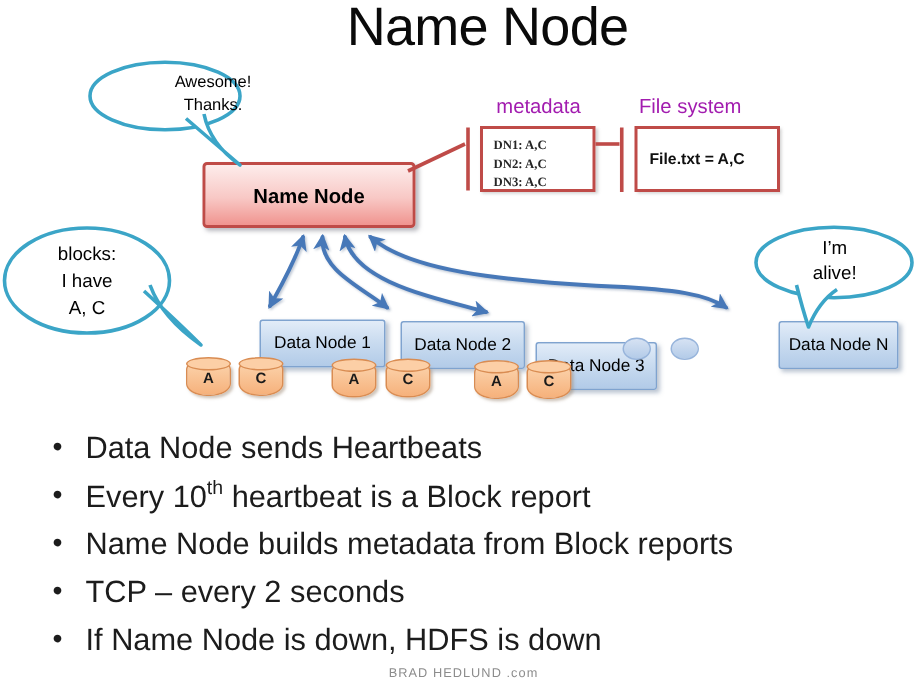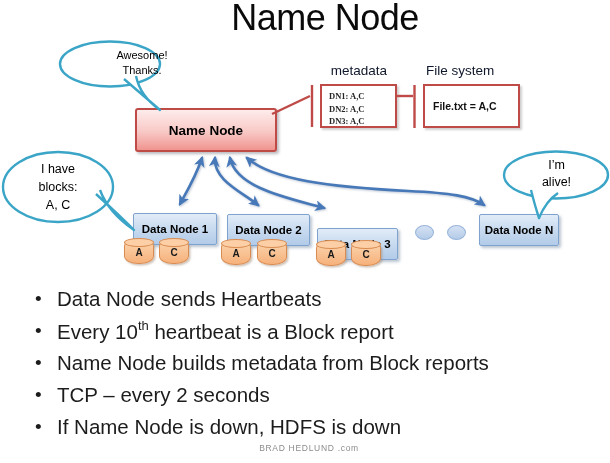--- a/index.html
+++ b/index.html
@@ -34,32 +34,32 @@
     background:#ffffff; border:2.5px solid #bf4b48; z-index:2;
     box-shadow:1.5px 1.5px 2px rgba(150,150,150,.45);
   }
   .meta-box { left:320px; top:84px; width:77px; height:44px; padding:4px 0 0 7px; box-sizing:border-box;font-family:Liberation Serif, serif; }
   .meta-box .ln { font-weight:bold; font-size:8.5px; line-height:12.5px; color:#262626; }
   .fs-box {
     left:423px; top:84px; width:97px; height:44px; box-sizing:border-box;
     display:flex; align-items:center; padding-left:8px;
     font-weight:bold; font-size:10.5px; color:#111;
   }
-  .boxlabel { font-size:13.5px; color:#0f172a; z-index:2; }
+  .boxlabel { font-size:13.5px; color:#a21caf; z-index:2; }
   .meta-label { left:320px; top:63px; width:78px; text-align:center; }
   .fs-label { left:426px; top:63px; width:100px; }
 
   
   .dnode {
     width:84px; height:32px; z-index:2;
     background:linear-gradient(180deg,#e2ecf8 0%, #cadcf0 45%, #b2cbe8 100%);
     border:1.5px solid #7fa3cf; border-radius:2px;
     box-shadow:2px 2px 3px rgba(120,140,165,.5);
     display:flex; align-items:center; justify-content:center;
-    font-weight:bold; font-size:11.5px; box-sizing:border-box;
+    font-weight:normal; font-size:11.5px; box-sizing:border-box;margin-left:40px;
   }
 
   
   .cyl { width:30px; height:26px; z-index:3; }
   .cyl .body {
     position:absolute; left:0; top:4px; width:30px; height:22px; box-sizing:border-box;
     background:linear-gradient(180deg,#fbd1a9 0%, #f9c austin:, #f6b17b 100%);
     background:linear-gradient(180deg,#fbd1a9 0%, #f6b17b 100%);
     border:1.4px solid #d98c52; border-radius:5px 5px 14px 14px / 4px 4px 8px 8px;
     box-shadow:1.5px 1.5px 2px rgba(160,140,120,.5);
@@ -197,22 +197,22 @@
       <ellipse cx="556" cy="175" rx="52" ry="23.5"></ellipse>
       <path d="M531,190 Q535,206 539,218 Q546,201 558,193"></path>
     </g>
   </svg>
 
   <div class="abs bubtext bt-awesome">
     <div>Awesome!</div>
     <div>Thanks.</div>
   </div>
   <div class="abs bubtext bt-blocks">
+    <div>blocks:</div>
     <div>I have</div>
-    <div>blocks:</div>
     <div>A, C</div>
   </div>
   <div class="abs bubtext bt-alive">
     <div>I’m</div>
     <div>alive!</div>
   </div>
 
   <div class="abs bullets">
     <div class="brow">
       <span class="bdot">•</span>

